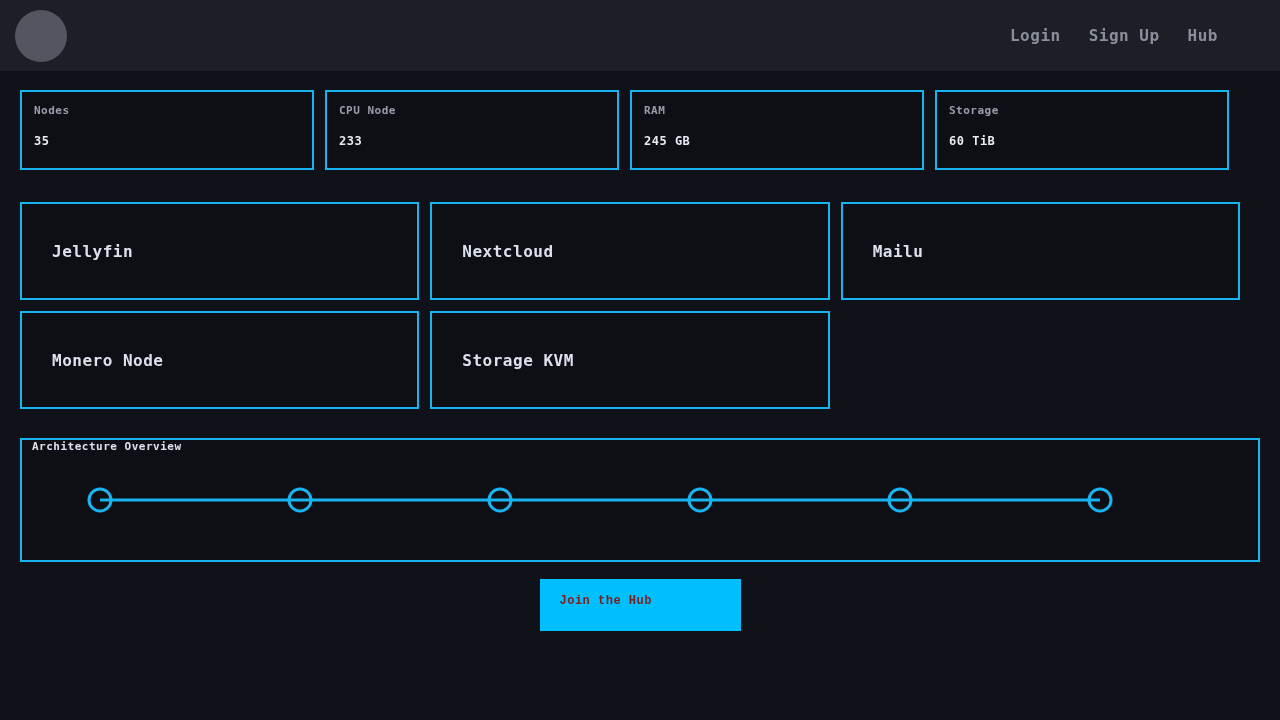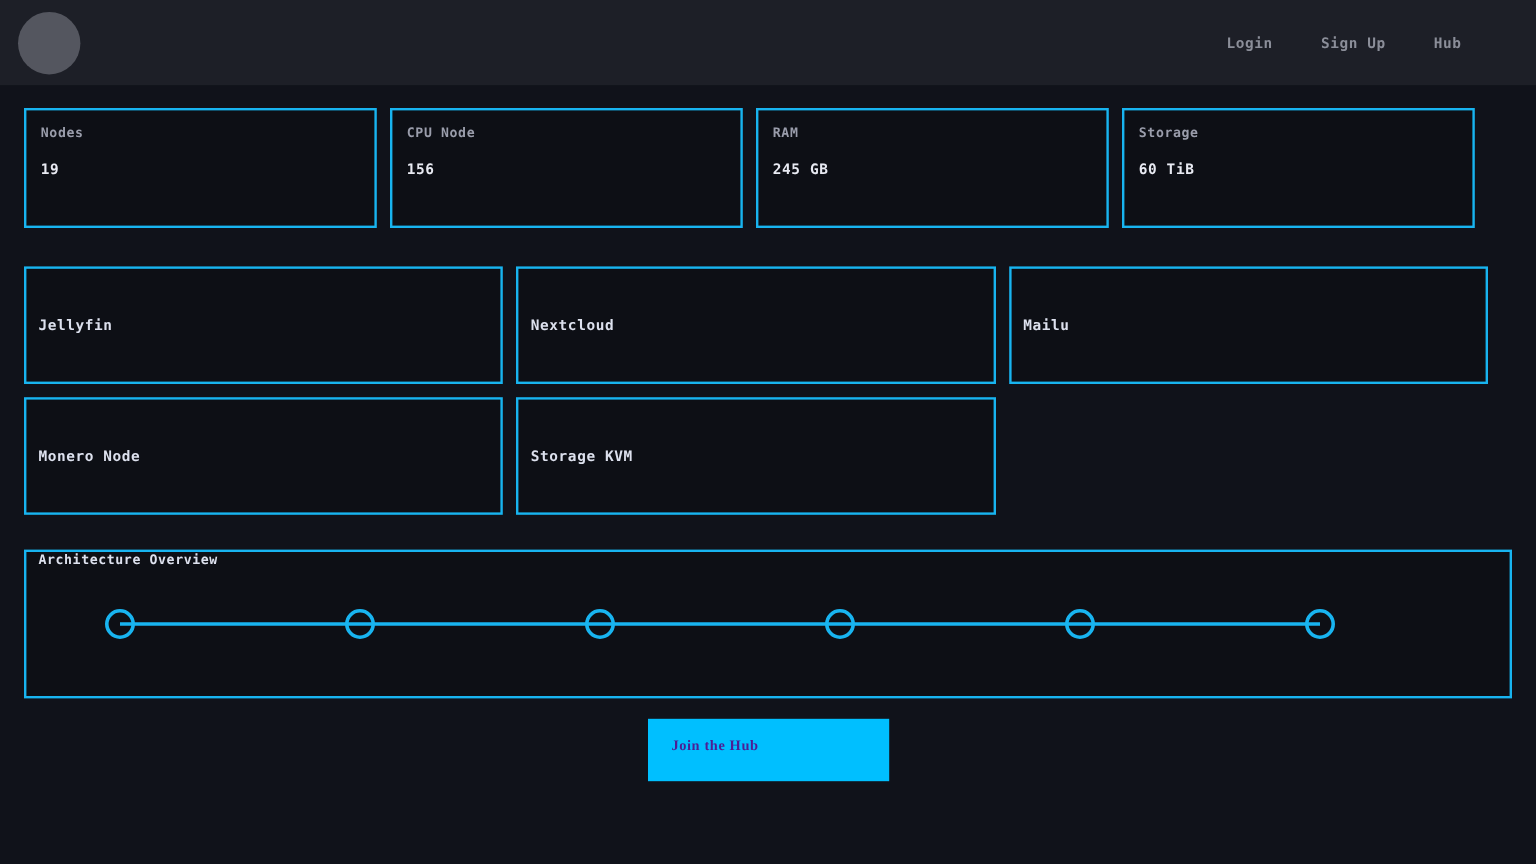--- a/index.html
+++ b/index.html
@@ -25,48 +25,48 @@
     height:71px;background:var(--navbar-bg);
     display:flex;align-items:center;justify-content:space-between;
     padding:0 62px 0 15px;
   }
   .avatar{
     width:52px;height:52px;border-radius:50%;
     background:#54565f;flex:0 0 auto;
   }
   .nav-links{display:flex;align-items:center;gap:28px;list-style:none;}
   .nav-link{
-    color:var(--muted);font-size:12px;letter-spacing:.5px;
-    cursor:pointer;white-space:nowrap;margin-left:12px;
+    color:var(--muted);font-size:16px;letter-spacing:.5px;
+    cursor:pointer;white-space:nowrap;
   }
   
   .main{padding:19px 0 0 20px;}
   
   .stats-row{display:flex;gap:11px;}
   .stat-card{
-    width:294px;height:100px;
+    width:294px;height:80px;
     background:var(--card-bg);
     border:2px solid var(--border);
     padding:12px 12px;
   }
   .stat-label{color:var(--label);font-size:11px;letter-spacing:.5px;}
   .stat-value{color:var(--value);font-size:12px;margin-top:17px;letter-spacing:.5px;}
   
   .services-grid{
     width:1220px;margin-top:32px;
     display:grid;grid-template-columns:repeat(3,1fr);
     gap:11px;
   }
   .service-card{
     height:98px;background:var(--card-bg);
     border:2px solid var(--border);
     display:flex;align-items:center;
     padding:0 10px;cursor:pointer;
   }
-  .service-title{color:var(--text);font-size:12px;letter-spacing:.5px;}
+  .service-title{color:var(--text);font-size:16px;letter-spacing:.5px;margin-left:20px;}
   
   .arch-panel{
     width:1240px;height:124px;margin-top:29px;
     background:var(--card-bg);
     border:2px solid var(--border);
     position:relative;
   }
   .arch-title{
     position:absolute;top:0;left:10px;
     color:var(--text);font-size:11px;letter-spacing:.5px;
@@ -74,46 +74,46 @@
   .arch-svg{position:absolute;left:0;top:0;width:1236px;height:120px;}
   .arch-svg line,.arch-svg circle{
     stroke:var(--border);stroke-width:3;fill:none;
   }
   
   .cta-wrap{display:flex;justify-content:center;margin-top:17px;width:1240px;}
   .cta-button{
     width:201px;height:52px;background:var(--accent);
     border:none;cursor:pointer;text-align:left;
     padding:0 0 8px 20px;
-    color:#4c1d95;font-size:12px;letter-spacing:.5px;
-    font-family:Liberation Serif, serif;font-weight:bold;
+    color:#7f1d1d;font-size:12px;letter-spacing:.5px;
+    font-family:Liberation Mono, monospace;font-weight:bold;
   }
 </style>
 </head>
 <body>
 
 <header class="navbar">
   <div class="avatar"></div>
   <ul class="nav-links">
     <li class="nav-link">Login</li>
     <li class="nav-link">Sign Up</li>
     <li class="nav-link">Hub</li>
   </ul>
 </header>
 
 <main class="main">
 
   <div class="stats-row">
     <div class="stat-card">
       <div class="stat-label">Nodes</div>
-      <div class="stat-value">19</div>
+      <div class="stat-value">35</div>
     </div>
     <div class="stat-card">
       <div class="stat-label">CPU Node</div>
-      <div class="stat-value">156</div>
+      <div class="stat-value">233</div>
     </div>
     <div class="stat-card">
       <div class="stat-label">RAM</div>
       <div class="stat-value">245 GB</div>
     </div>
     <div class="stat-card">
       <div class="stat-label">Storage</div>
       <div class="stat-value">60 TiB</div>
     </div>
   </div>

